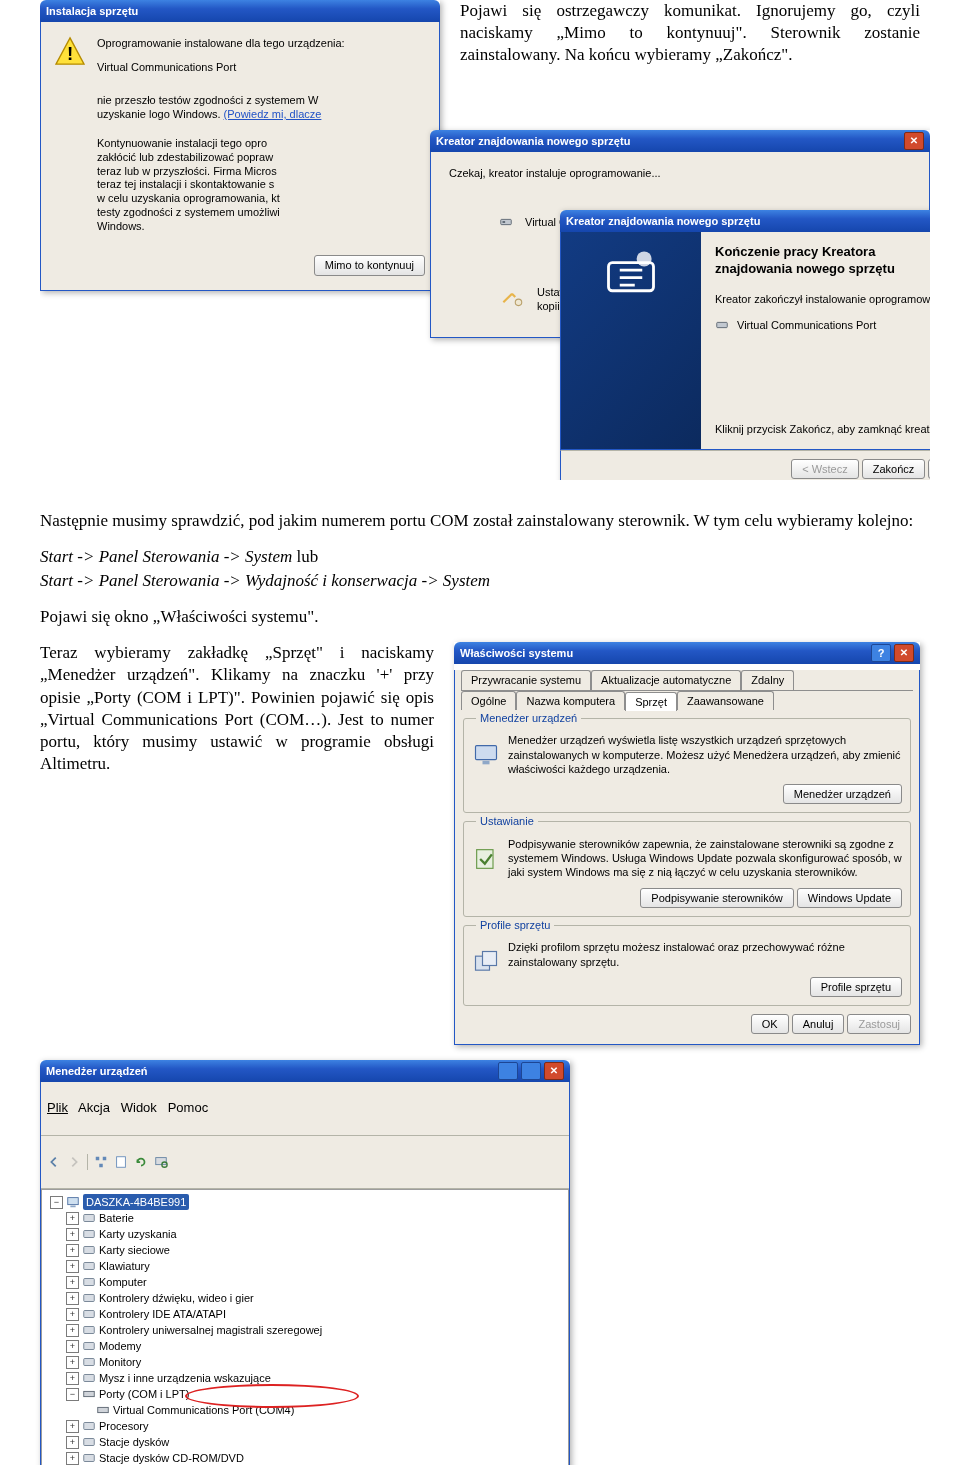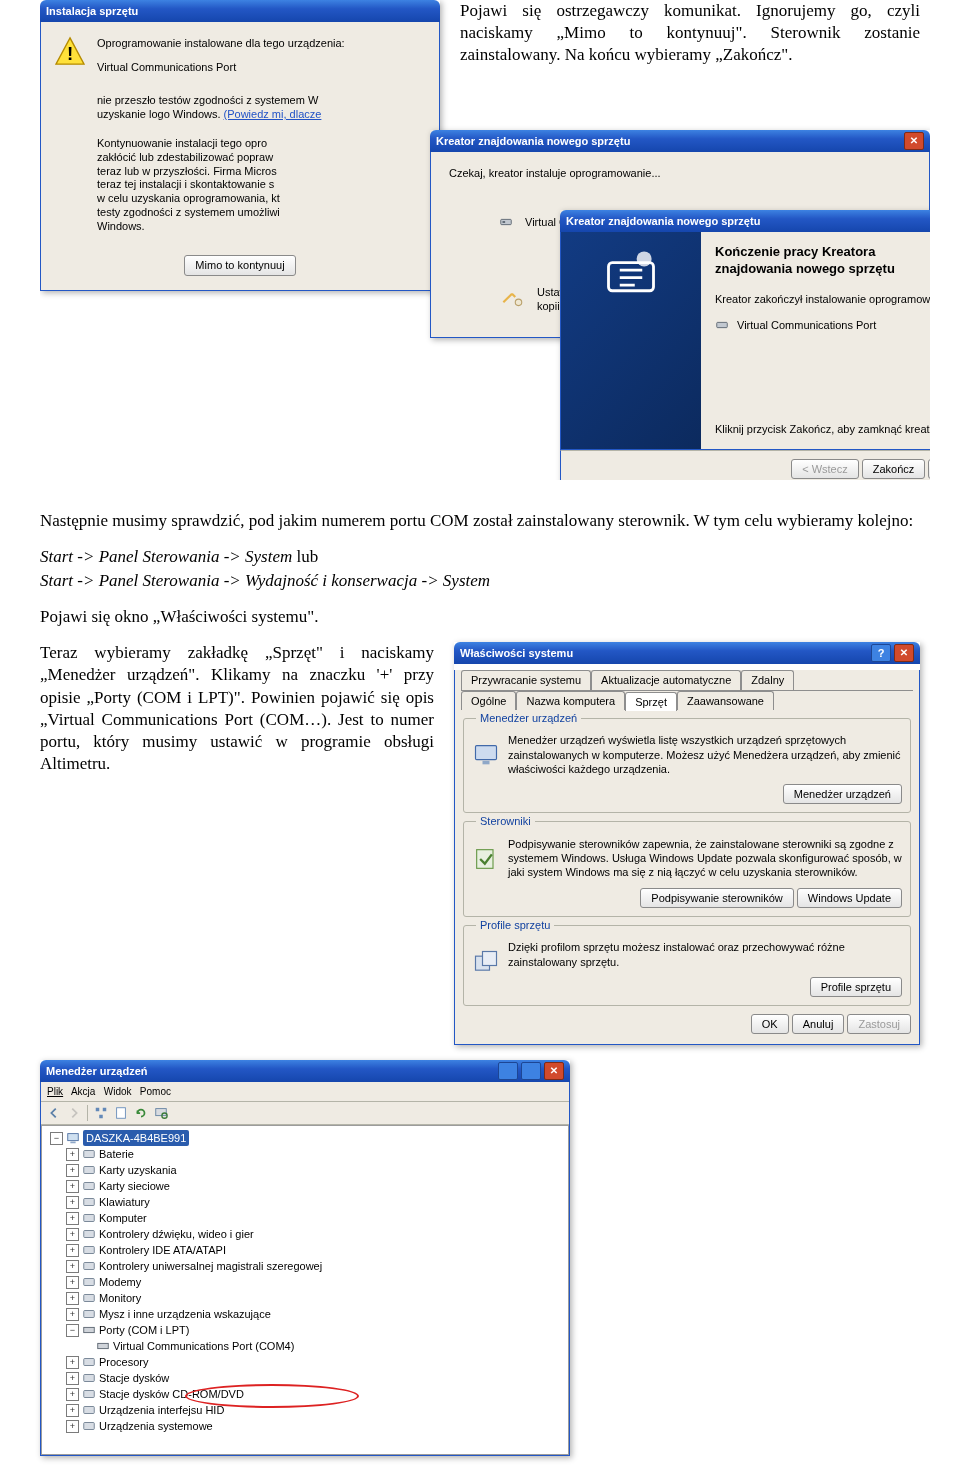--- a/index.html
+++ b/index.html
@@ -20,21 +20,21 @@
   .warnIcon svg{width:100%;height:100%}
 
   .stage { position:relative; height:480px; margin:0 -10px 30px 0; overflow:hidden; }
 
   
   .wizside{width:140px;background:linear-gradient(135deg,#123b83,#0c2a5e);display:flex;align-items:flex-start;justify-content:center;padding:10px 0}
   .wizside svg{width:60px;height:60px}
 
   
   .dmStage{position:relative;height:430px;margin-top:15px}
-  .toolbar{background:#efebe3;border-bottom:1px solid #b4b4a8;padding:3px 6px;font-size:10px}
+  .toolbar{background:#efebe3;border-bottom:1px solid #b4b4a8;padding:18px 6px;font-size:13px}
   .treeview{background:#fff;border:1px solid #9c9c9c;overflow:auto;padding:4px;font-size:11px;line-height:16px}
   .node{display:flex;align-items:center;gap:3px;padding:0 0 0 4px}
   .node .exp{width:11px;height:11px;border:1px solid #7b7b7b;background:#fff;display:flex;align-items:center;justify-content:center;font-size:9px;color:#333}
   .nodeIcon{width:14px;height:14px;display:inline-block;}
   .nodeIcon svg{width:100%;height:100%}
   .sel{background:#2a5cad;color:#fff;padding:0 3px;border-radius:2px}
   .redOval{position:absolute;border:2px solid #d22;border-radius:50%;pointer-events:none}
 
   
   .tabs{display:flex;gap:0;border-bottom:1px solid #8e8e8e;margin:6px 6px 0}
@@ -75,21 +75,21 @@
             <span>Kontynuowanie instalacji tego opro</span><br>
             <span>zakłócić lub zdestabilizować popraw</span><br>
             <span>teraz lub w przyszłości. Firma Micros</span><br>
             <span>teraz tej instalacji i skontaktowanie s</span><br>
             <span>w celu uzyskania oprogramowania, kt</span><br>
             <span>testy zgodności z systemem umożliwi</span><br>
             <span>Windows.</span>
           </div>
         </div>
       </div>
-      <div style="text-align:center;margin-top:22px">
+      <div style="text-align:right;margin-top:22px">
         <span class="xpBtn">Mimo to kontynuuj</span>
       </div>
     </div>
   </div>
 
   <div class="window" style="left:390px;top:130px;width:500px">
     <div class="titlebar">
       <span>Kreator znajdowania nowego sprzętu</span>
       <span class="spacer"></span>
       <span class="tbbtn">✕</span>
@@ -186,21 +186,21 @@
         <div style="display:flex;gap:8px">
           <span class="nodeIcon" style="width:28px;height:28px;flex:none"><svg viewBox="0 0 24 24">
                 <rect x="3" y="4" width="18" height="12" rx="1" fill="#cddbef" stroke="#4169a9"></rect>
                 <rect x="9" y="17" width="6" height="3" fill="#8fa8c8"></rect>
               </svg></span>
           <p>Menedżer urządzeń wyświetla listę wszystkich urządzeń sprzętowych zainstalowanych w komputerze. Możesz użyć Menedżera urządzeń, aby zmienić właściwości każdego urządzenia.</p>
         </div>
         <div style="text-align:right"><span class="xpBtn">Menedżer urządzeń</span></div>
       </div>
       <div class="group">
-        <span class="groupTitle">Sterowniki</span>
+        <span class="groupTitle">Ustawianie</span>
         <div style="display:flex;gap:8px">
           <span class="nodeIcon" style="width:28px;height:28px;flex:none"><svg viewBox="0 0 24 24">
                 <rect x="4" y="4" width="14" height="16" fill="#e8f0e0" stroke="#6a9a4a"></rect>
                 <path d="M7 12 L11 16 L17 8" fill="none" stroke="#4a8030" stroke-width="2"></path>
               </svg></span>
           <p>Podpisywanie sterowników zapewnia, że zainstalowane sterowniki są zgodne z systemem Windows. Usługa Windows Update pozwala skonfigurować sposób, w jaki system Windows ma się z nią łączyć w celu uzyskania sterowników.</p>
         </div>
         <div style="text-align:right">
           <span class="xpBtn">Podpisywanie sterowników</span>
           <span class="xpBtn">Windows Update</span>

